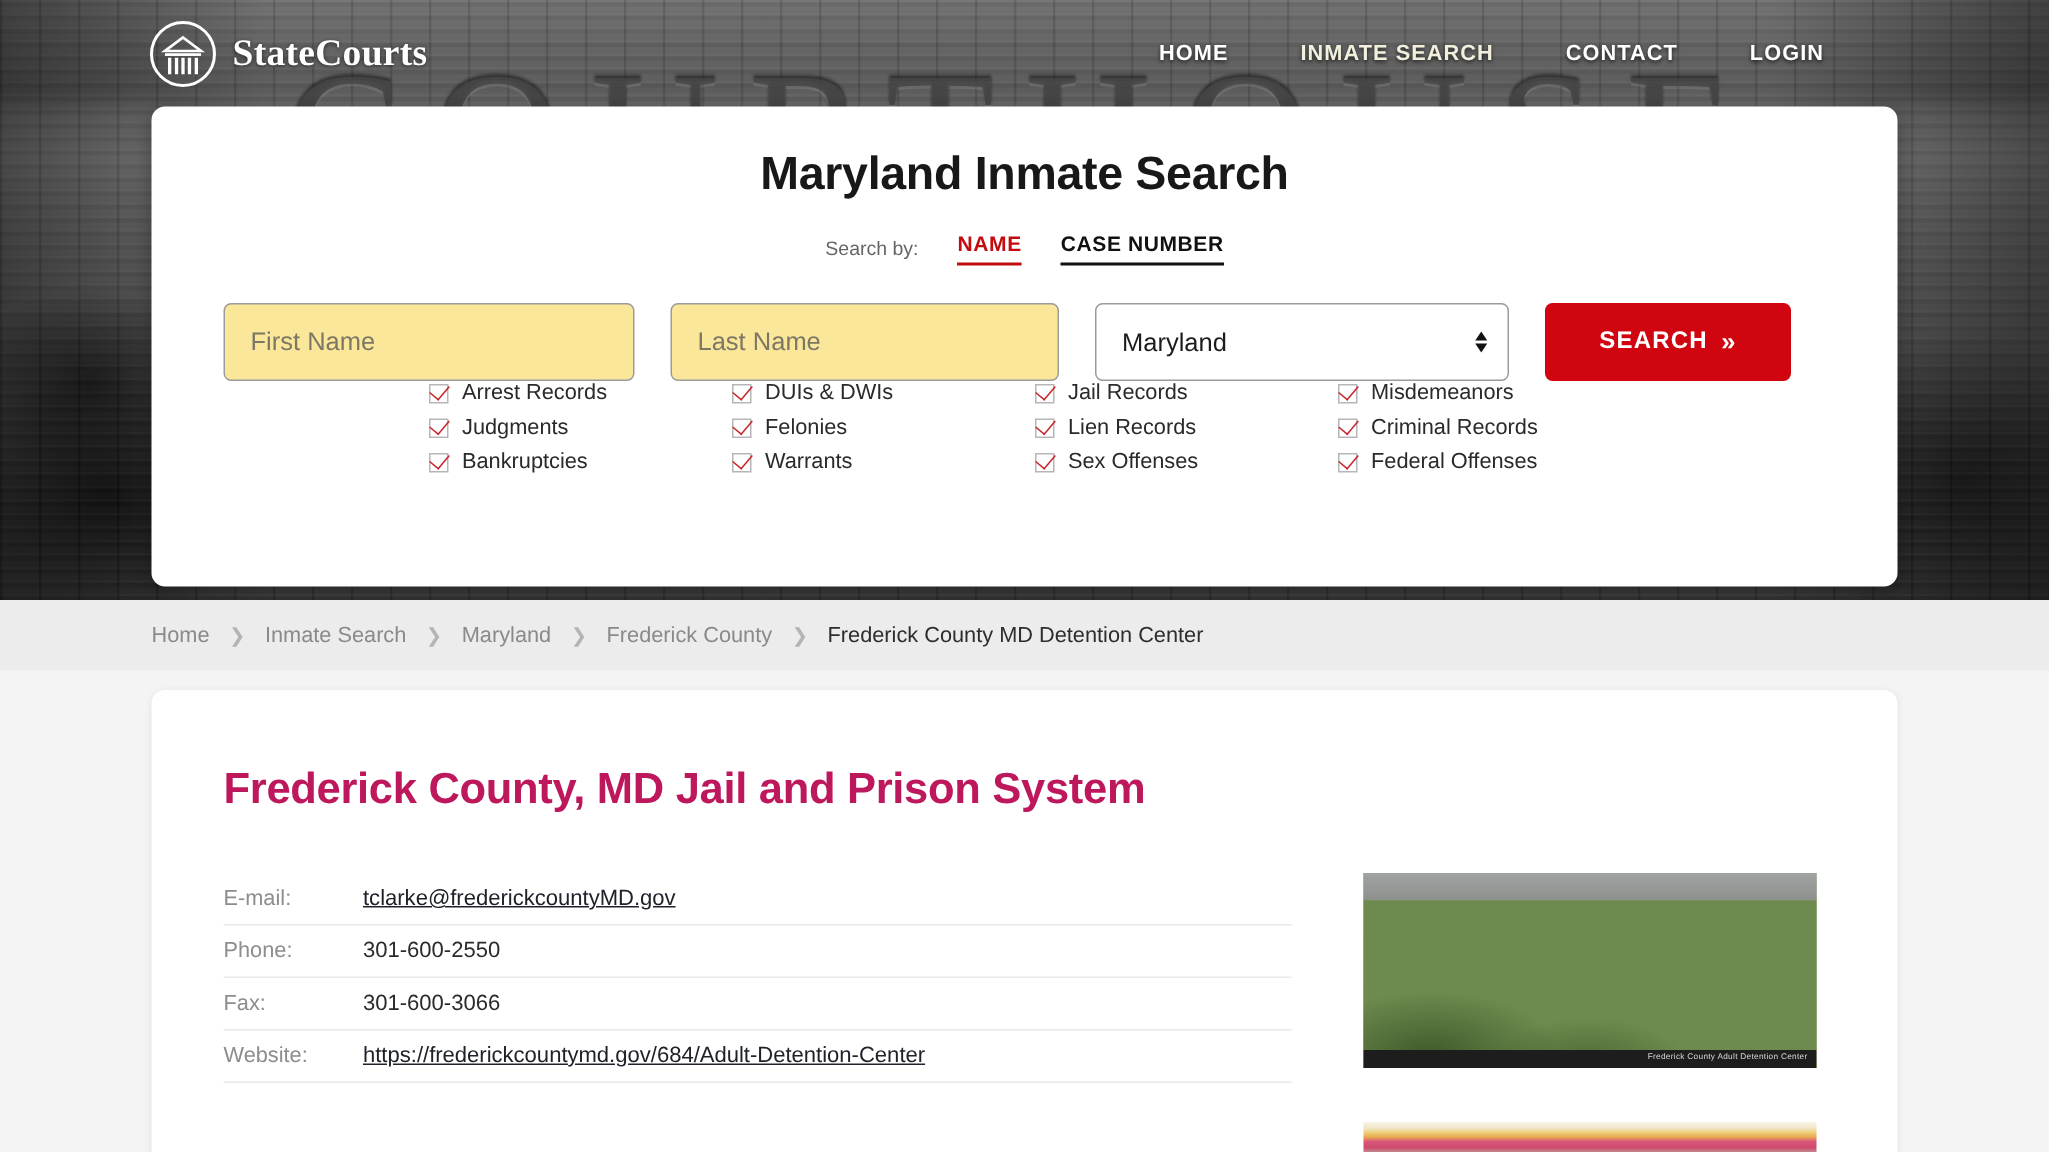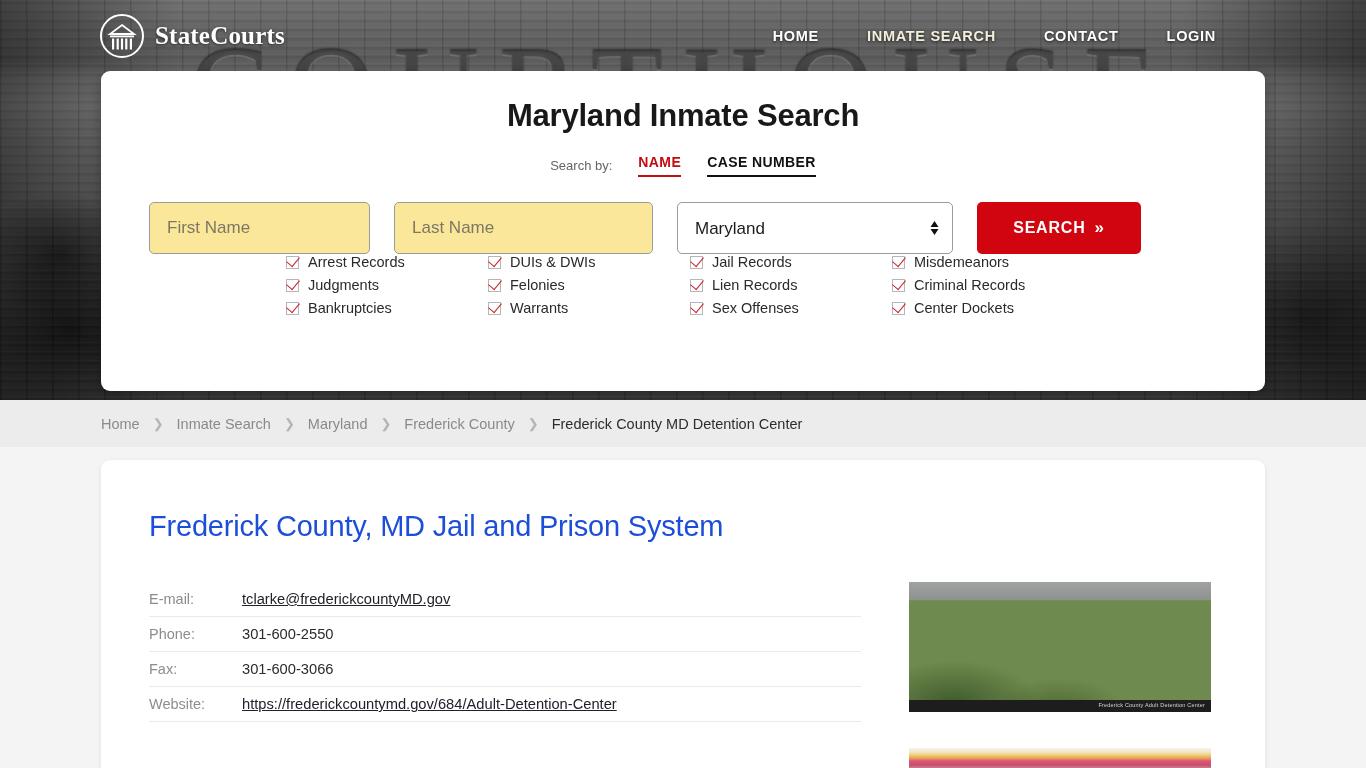--- a/index.html
+++ b/index.html
@@ -180,21 +180,21 @@
     border: 1px solid #9b9b9b;
     border-radius: 5px;
     background: #fbe79a;
     font-size: 17px;
     color: #6a6455;
     padding: 0 17px;
     font-family: "Liberation Sans", sans-serif;
     outline: none;
   }
   .fld::placeholder { color: #7d7765; opacity: 1; }
-  .fld.first { width: 221px; }
+  .fld.first { width: 274px; }
   .fld.last  { width: 259px; }
   .sel-wrap {
     position: relative;
     width: 276px;
     height: 52px;
   }
   .sel {
     width: 100%; height: 100%;
     border: 1px solid #9b9b9b;
     border-radius: 5px;
@@ -293,22 +293,22 @@
     background: #fff;
     border-radius: 9px 9px 0 0;
     box-shadow: 0 1px 5px rgba(0,0,0,.08);
     z-index: 1;
     overflow: hidden;
   }
   .page-title {
     margin: 0;
     padding: 50px 0 0 48px;
     font-size: 29px;
-    font-weight: normal;
-    color: #1d4ed8;
+    font-weight: bold;
+    color: #be185d;
     letter-spacing: -.2px;
   }
   .body-grid {
     display: flex;
     padding: 39px 48px 0 48px;
     gap: 48px;
   }
   .info-table { width: 712px; flex: none; }
   .info-row {
     display: flex;
@@ -485,21 +485,21 @@
       <span class="chk">
           <span class="box"></span>
           <span>Warrants</span>
         </span>
       <span class="chk">
           <span class="box"></span>
           <span>Sex Offenses</span>
         </span>
       <span class="chk">
           <span class="box"></span>
-          <span>Center Dockets</span>
+          <span>Federal Offenses</span>
         </span>
     </div>
   </div>
 </div>
 
 <div class="crumbbar">
   <a href="#">Home</a>
   <span class="sep">❯</span>
   <a href="#">Inmate Search</a>
   <span class="sep">❯</span>

